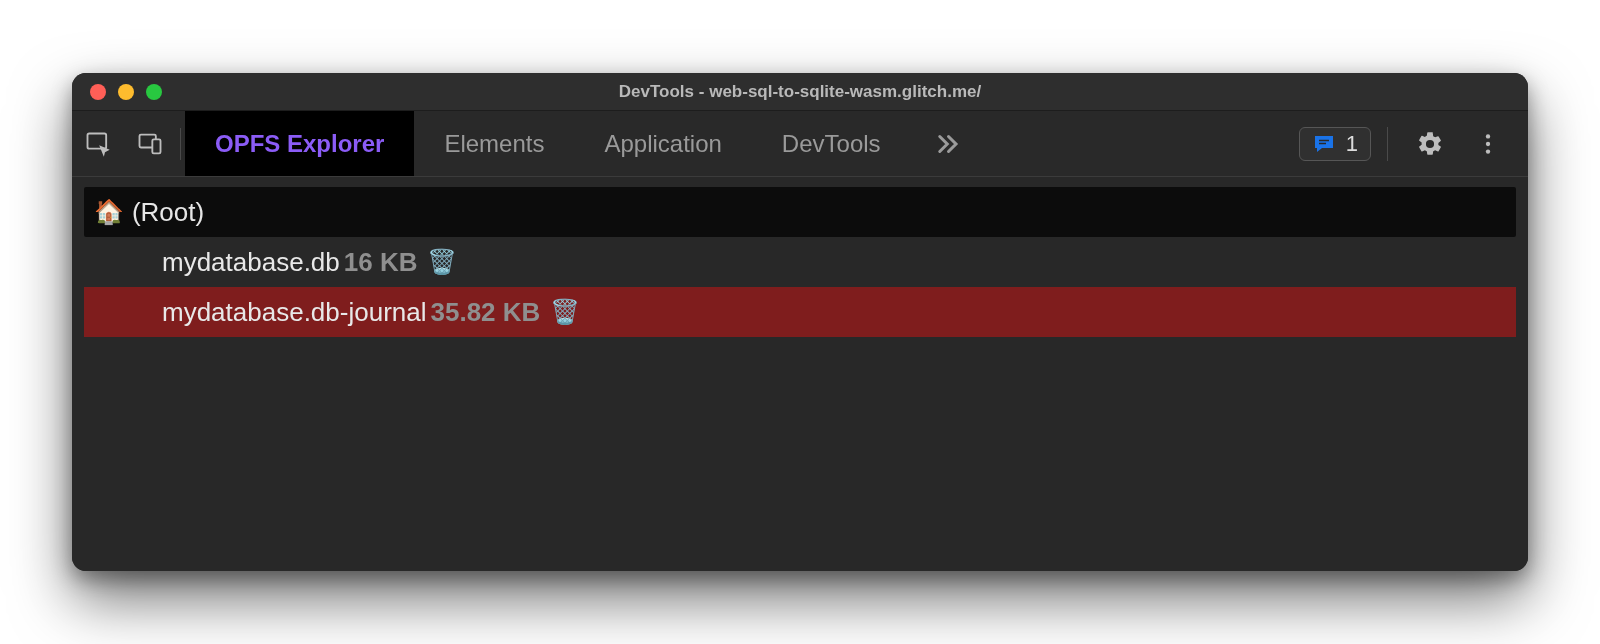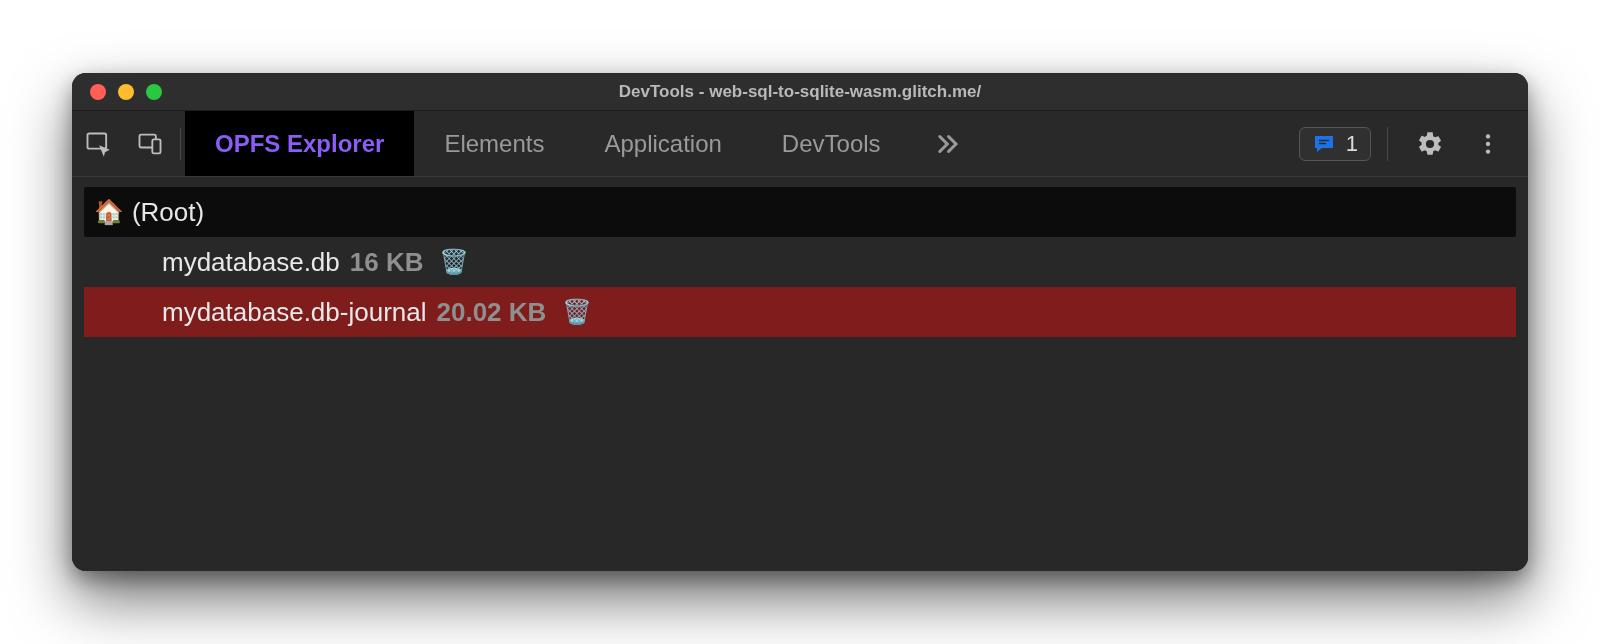--- a/index.html
+++ b/index.html
@@ -92,21 +92,21 @@
       height: 50px;
       color: #e6e6e6;
     }
     .row-bg-dark { background: #0c0c0c; }
     .row-bg-darker { background: #7f1d1d; }
     .root-row {
       padding-left: 10px; gap: 8px;
       border-radius: 2px;
     }
     .file-row {
-      padding-left: 78px; gap: 10px;
+      padding-left: 78px; gap: 4px;
     }
     .file-name { color: #e8e8e8; }
     .file-size { color: #8f8f8f; font-weight: bold; }
     .emoji { font-size: 24px; }
     .trash-icon {
       display: inline-flex; align-items: center; justify-content: center;
       margin-left: 6px;
     }
   </style>
 </head>
@@ -191,20 +191,20 @@
     </div>
     <div class="tree-row file-row">
       <span class="file-name">mydatabase.db</span>
       <span class="file-size">16 KB</span>
       <span class="trash-icon">
           <span class="emoji">🗑️</span>
         </span>
     </div>
     <div class="tree-row file-row row-bg-darker">
       <span class="file-name">mydatabase.db-journal</span>
-      <span class="file-size">20.02 KB</span>
+      <span class="file-size">35.82 KB</span>
       <span class="trash-icon">
           <span class="emoji">🗑️</span>
         </span>
     </div>
   </div>
 
 </div>
 
 </body></html>

